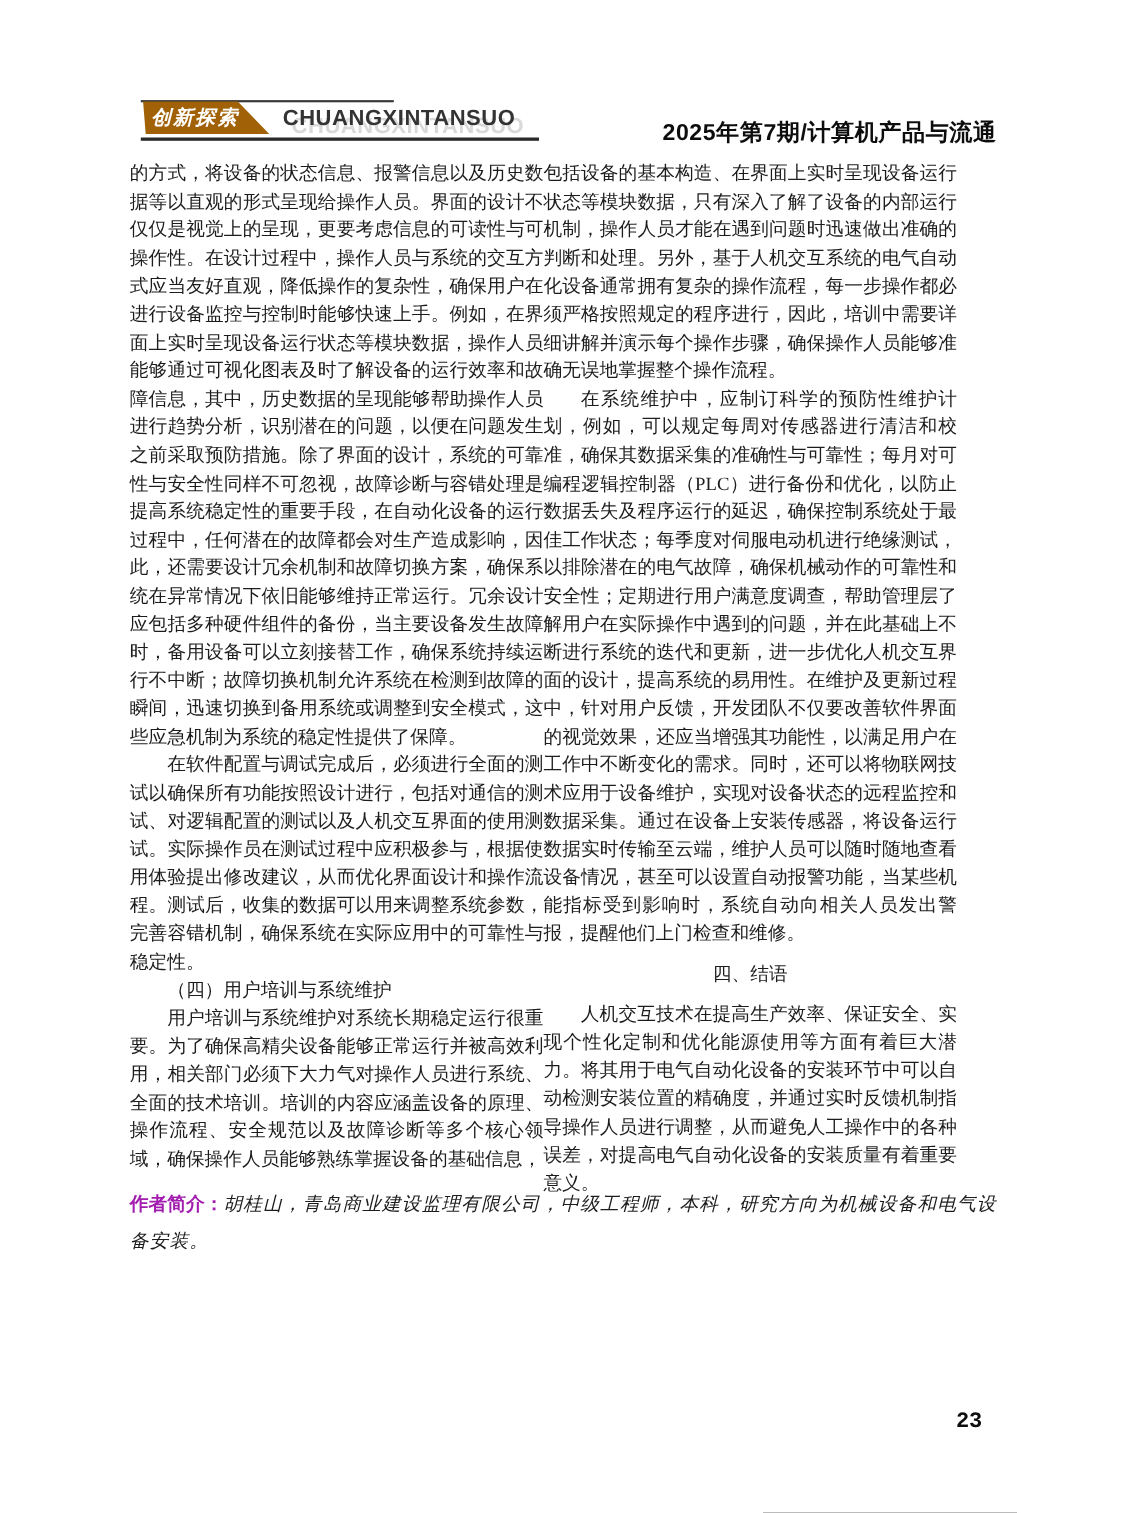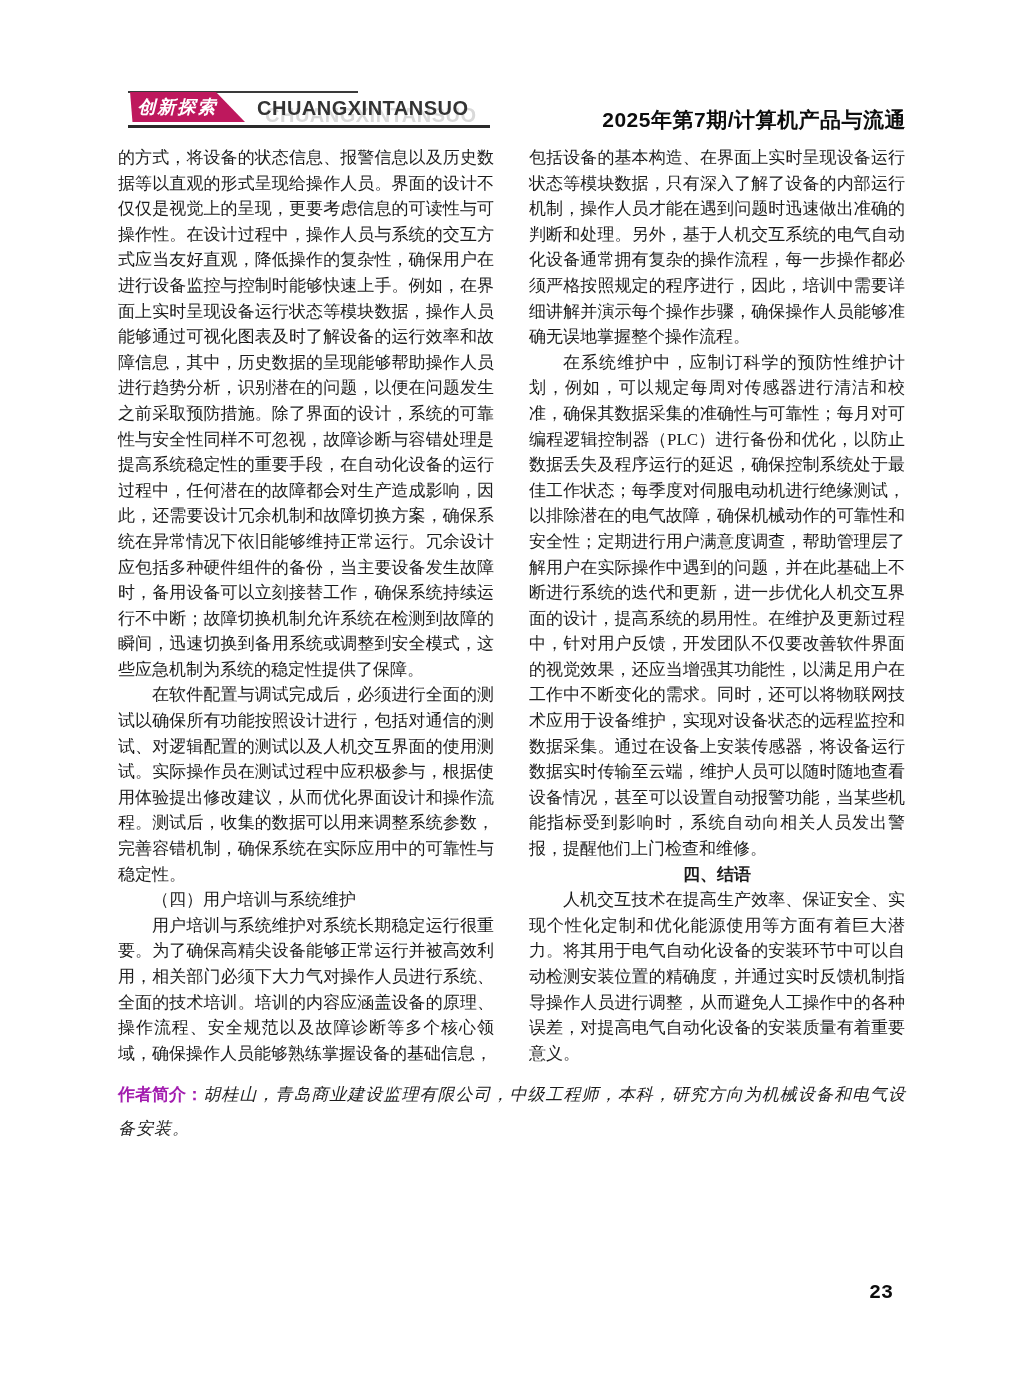--- a/index.html
+++ b/index.html
@@ -12,21 +12,21 @@
     font-family:"Liberation Serif","DejaVu Serif",serif;
     color:#1c1c1c;
   }
   
   .badge-topline{
     position:absolute;left:128px;top:91px;width:230px;height:2px;
     background:#3a3a3a;
   }
   .badge{
     position:absolute;left:124px;top:92px;width:121px;height:30px;
-    background:#be185d;
+    background:#a16207;
     clip-path:polygon(5% 0,76% 0,100% 100%,7% 100%);
     display:flex;align-items:center;justify-content:center;
   }
   .badge span{
     color:#ffffff;
     font-family:"Liberation Sans","DejaVu Sans",sans-serif;
     font-weight:bold;font-style:italic;
     font-size:18px;letter-spacing:2px;
     padding-right:14px;
   }
@@ -48,34 +48,34 @@
   }
   .issue-info{
     position:absolute;right:114px;top:106px;
     font-family:"Liberation Sans","DejaVu Sans",sans-serif;
     font-weight:bold;font-size:21px;letter-spacing:0.5px;
     color:#0d0d0d;
   }
   
   .columns{
     position:absolute;left:118px;top:145px;width:787px;
-    display:flex;gap:35px;
+    display:flex;
   }
   .col{width:376px;}
   .body-para{
     margin:0;
     font-size:17px;line-height:25.6px;
     text-align:justify;
     text-justify:inter-ideograph;
   }
   .indent{text-indent:2em;}
   .center-head{
-    margin:0;
+    margin:11px;
     font-size:17px;line-height:25.6px;
-    text-align:center;font-weight:bold;
+    text-align:center;font-weight:normal;
   }
   
   .bio{
     position:absolute;left:118px;top:1078px;width:788px;
     font-size:17px;line-height:34px;
     text-align:justify;text-justify:inter-ideograph;
   }
   .bio-label{font-weight:bold;font-style:normal;color:#a21caf;}
   .bio-text{font-style:italic;color:#1c1c1c;letter-spacing:1px;}
   

